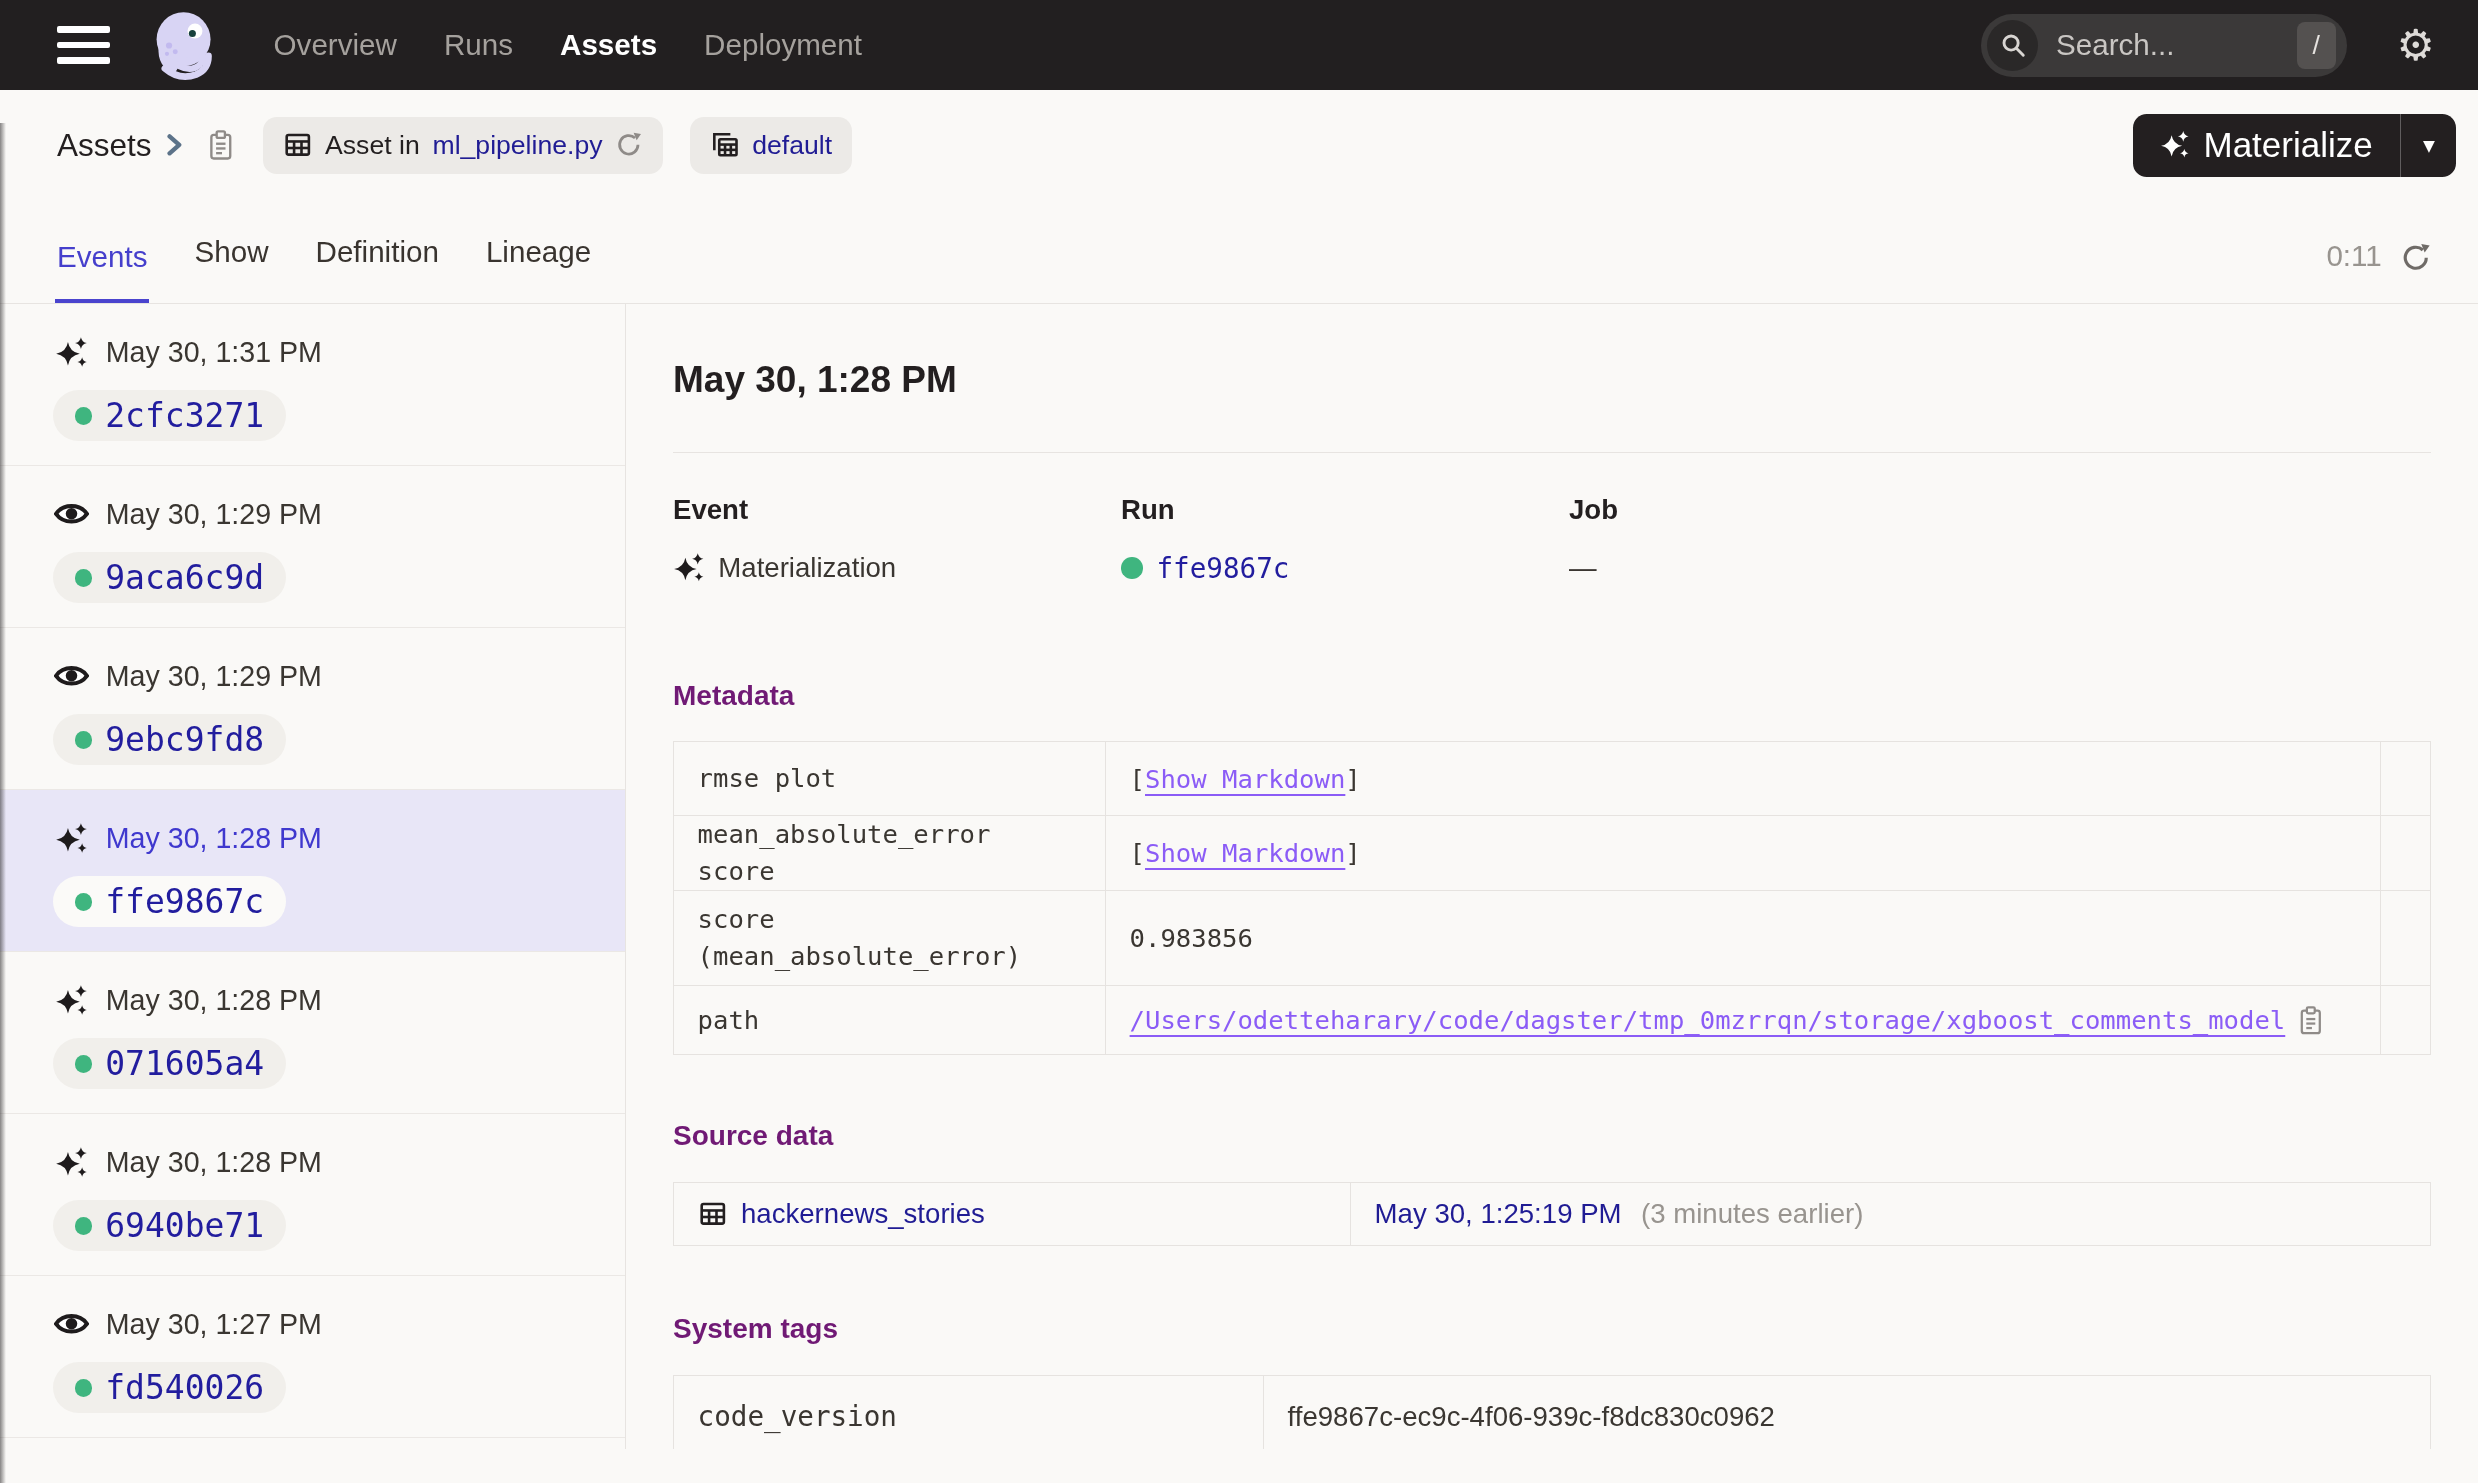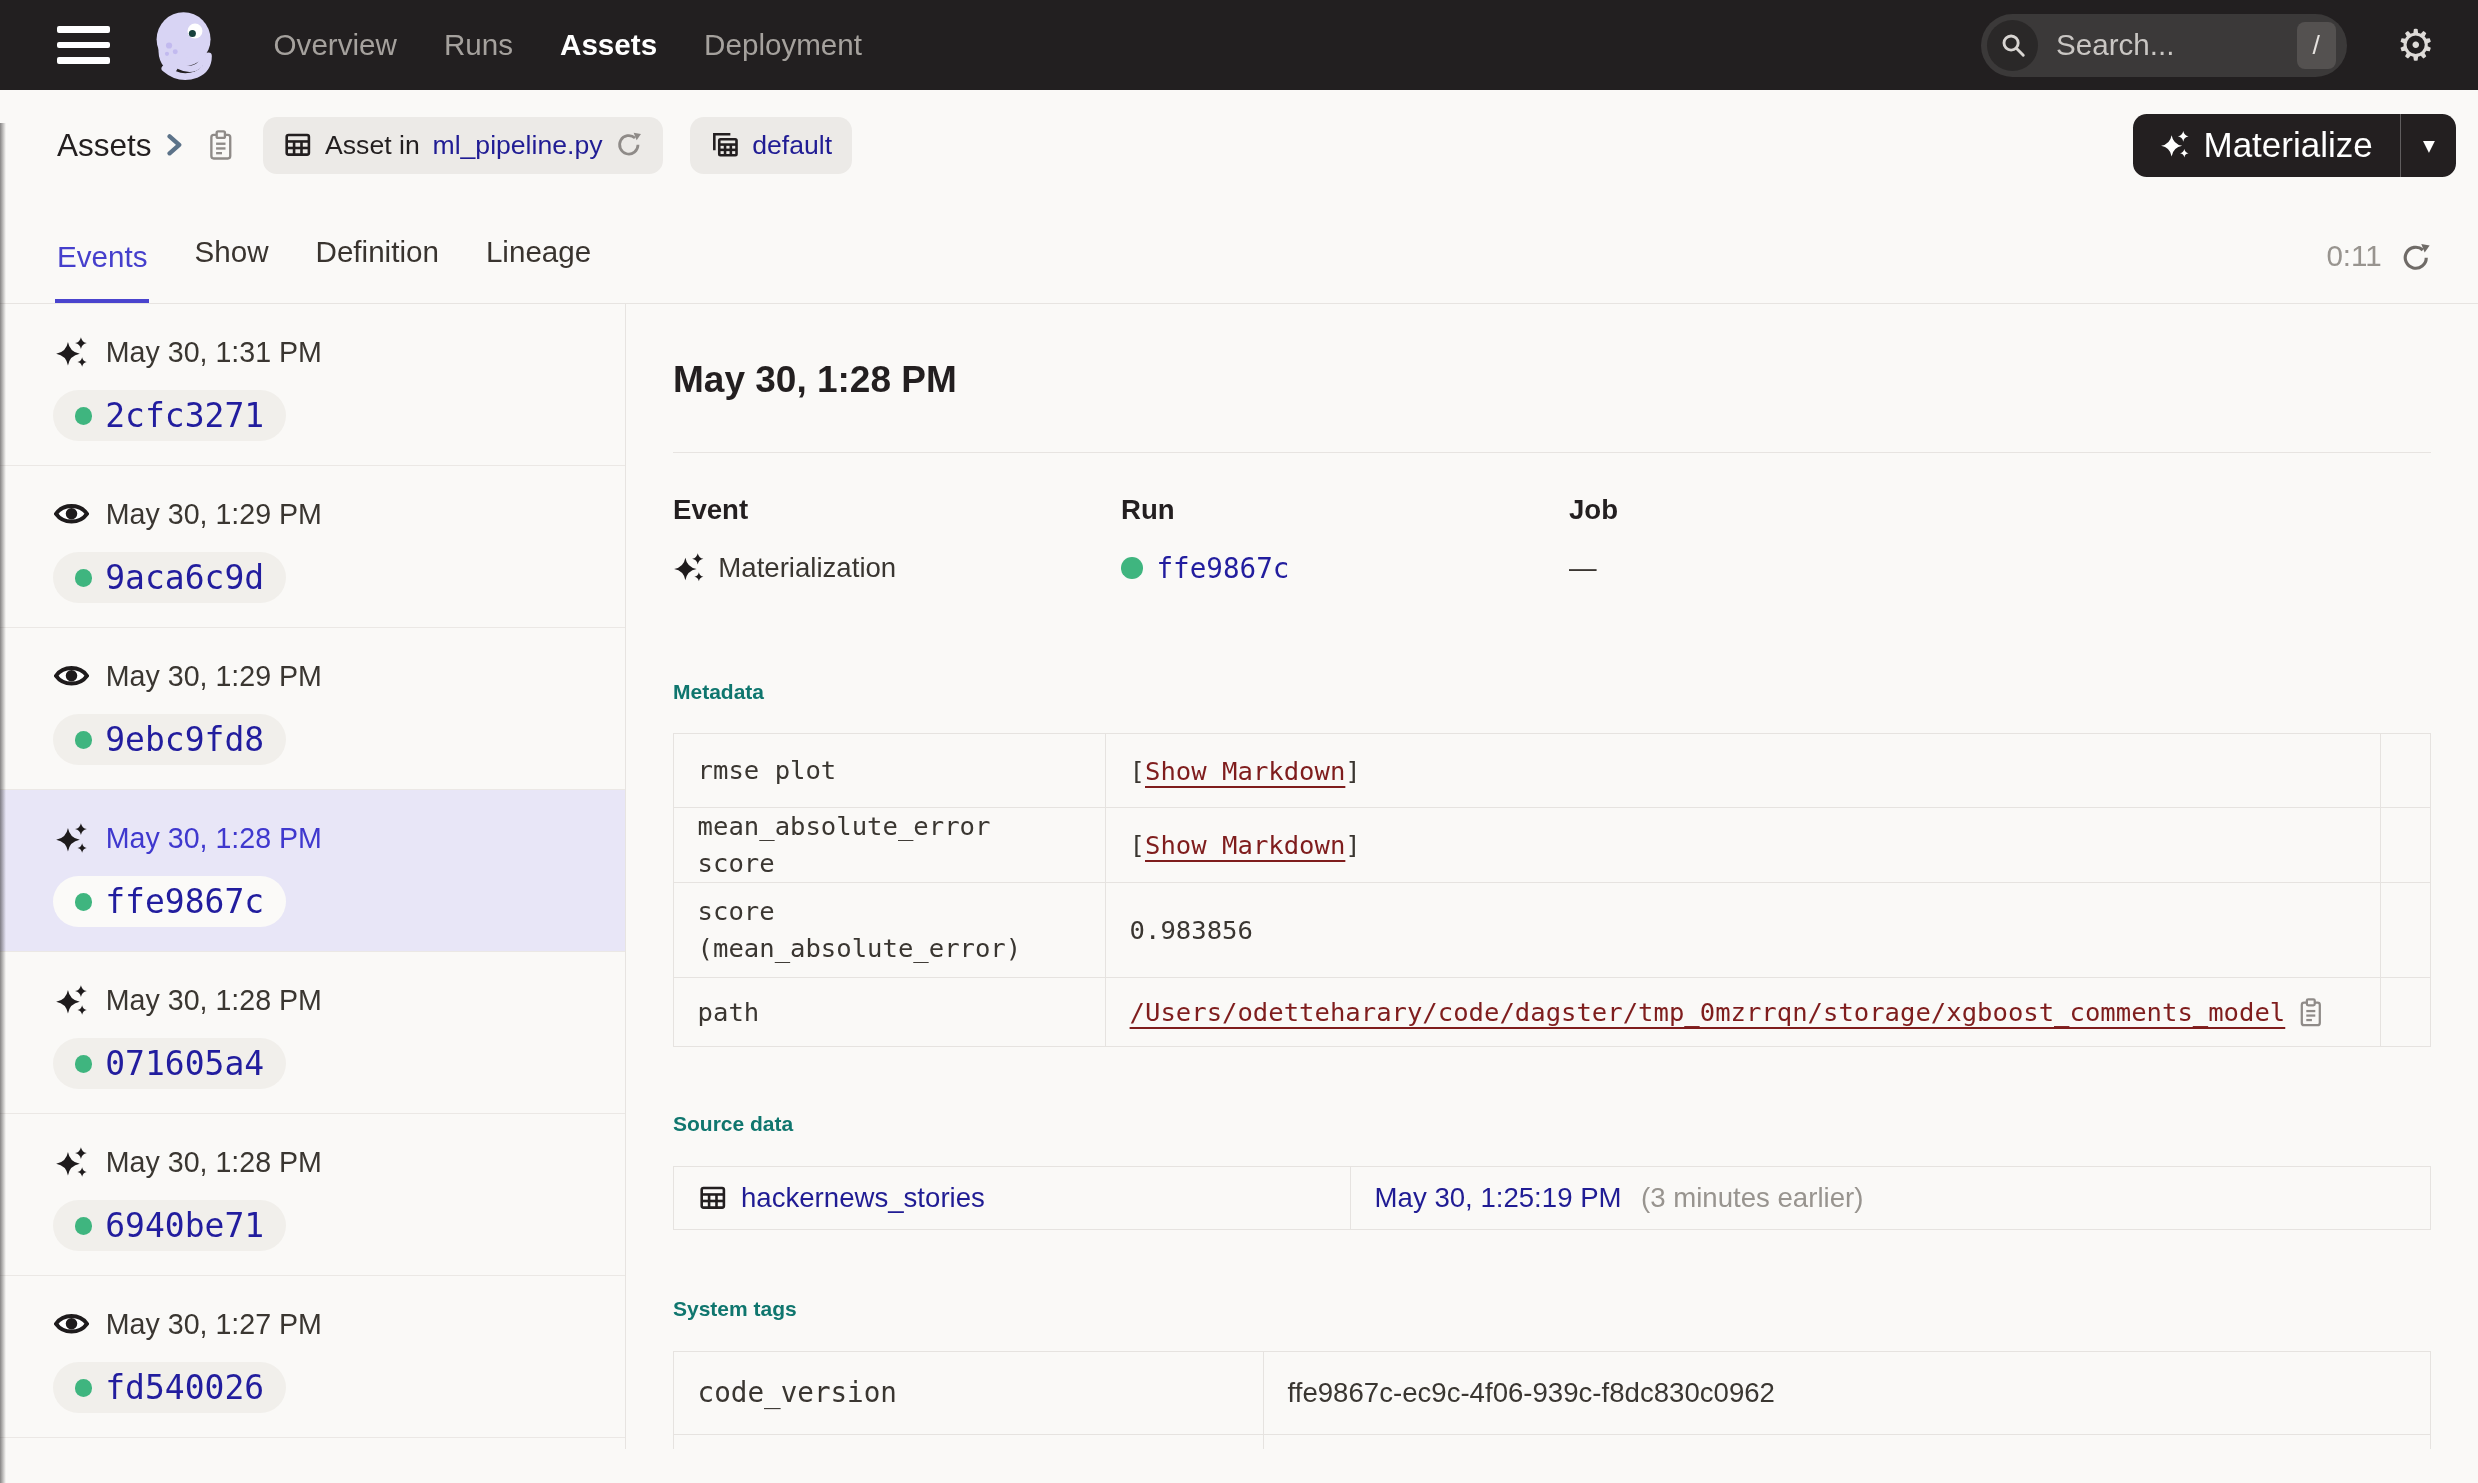--- a/index.html
+++ b/index.html
@@ -88,31 +88,31 @@
   .detail { flex:1; padding:55px 47px 0 47px; overflow:hidden; }
   .detail h1 { margin:0; font-size:37px; font-weight:700; color:#231F20; }
   .hdiv { height:1px; background:#E7E4E1; margin:51px 0 41px; }
   .cols { display:flex; }
   .col { width:448px; }
   .col-label { font-size:27.6px; font-weight:700; color:#231F20; }
   .col-value { margin-top:25.6px; display:flex; align-items:center; gap:13.8px; font-size:27.6px; color:#3A3631; }
   .run-id-link { font-size:27.6px; color:#221D9E; text-decoration:none; }
   .dot-lg { width:21.7px; height:21.7px; border-radius:50%; background:#3FB57F; }
 
-  .sec-h { font-size:21px; font-weight:700; color:#0f766e; margin:0; }
+  .sec-h { font-size:28px; font-weight:700; color:#701a75; margin:0; }
   .sec-h.metadata { margin-top:95px; }
   .sec-h.source { margin-top:65px; }
   .sec-h.system { margin-top:67px; }
 
   table.meta { width:100%; border-collapse:collapse; margin-top:29.6px; table-layout:fixed; }
   table.meta td { border:1px solid #E6E3E0; padding:0 23.6px; vertical-align:middle;
     font-size:25.6px; color:#3A3631; }
   td.key { width:432px; font-family:"DejaVu Sans Mono","Liberation Mono",monospace; line-height:1.45; }
   td.gut { width:50px; padding:0; }
-  .md-link, .path-link { color:#7f1d1d; text-underline-offset:5.9px; }
+  .md-link, .path-link { color:#8b5cf6; text-underline-offset:5.9px; }
   .val-cell { font-family:"DejaVu Sans Mono","Liberation Mono",monospace; white-space:nowrap; }
   .path-wrap { display:flex; align-items:center; gap:11.8px; }
 
   table.simple { width:100%; border-collapse:collapse; margin-top:29.6px; table-layout:fixed; }
   table.simple td { border:1px solid #E6E3E0; padding:0 23.6px; vertical-align:middle; font-size:27.6px; color:#3A3631; }
   .src-asset { display:flex; align-items:center; gap:13.8px; }
   .src-asset a { color:#201C94; text-decoration:none; }
   .ts-link { color:#201C94; text-decoration:none; }
   .rel { color:#98948F; margin-left:11.8px; }
 

